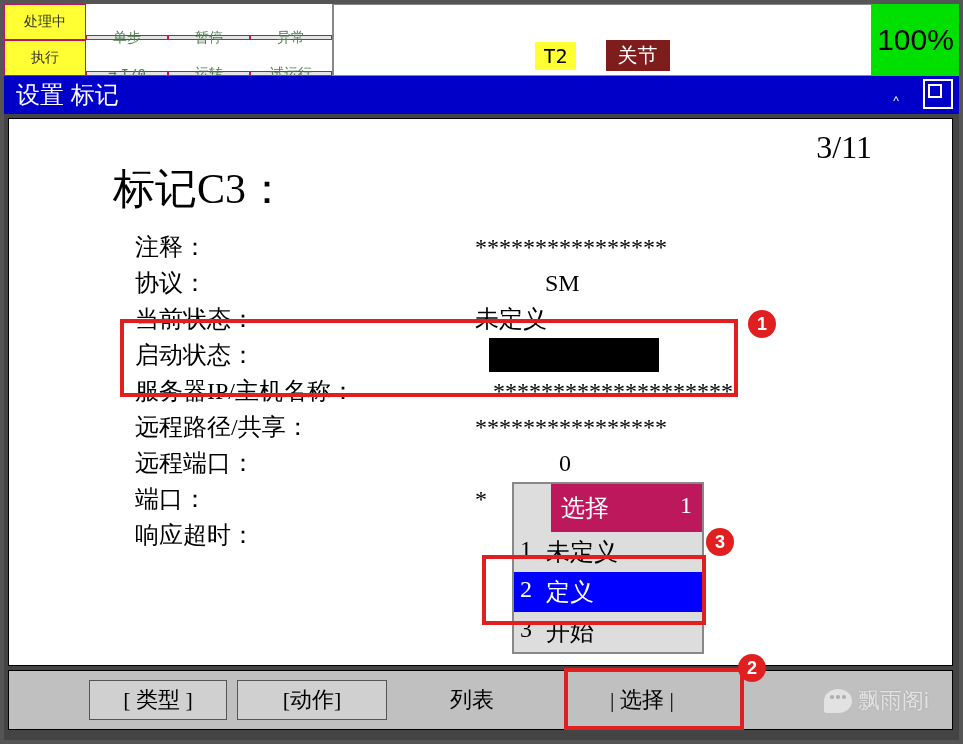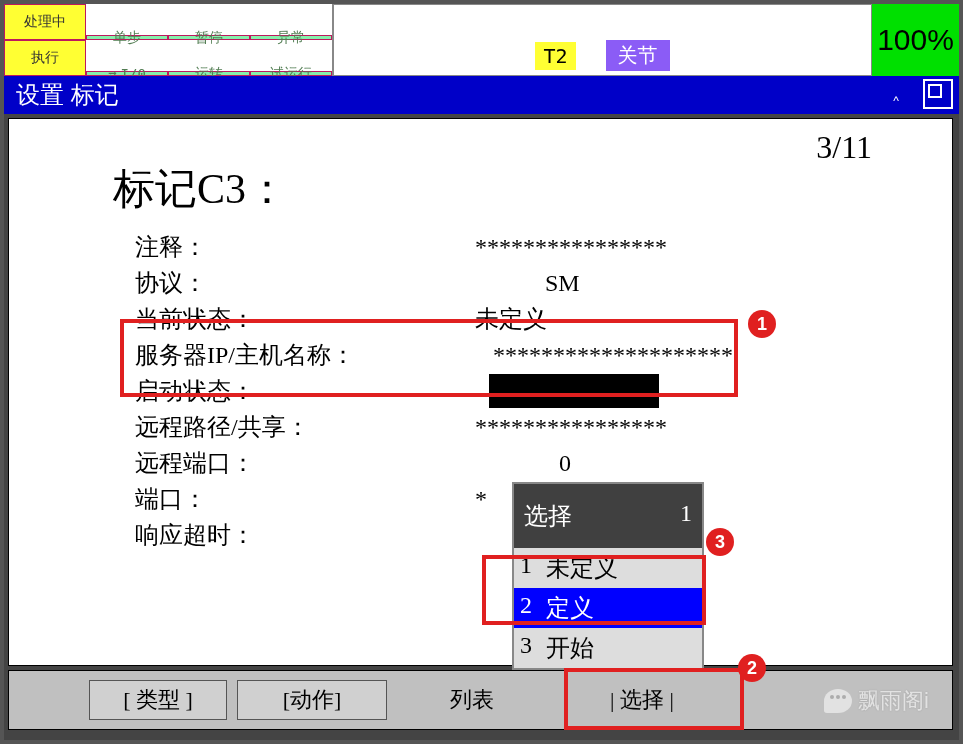--- a/index.html
+++ b/index.html
@@ -24,21 +24,21 @@
   }
   .status-cell {
     border: 1px solid #be185d;
     display: flex;
     align-items: center;
     justify-content: center;
     font-size: 14px;
     color: #517d52;
   }
   .status-cell.yellow { background: #ffff33; color: #333; }
-  .status-cell.lime { background: #86efac; margin-top: 31px; }
+  .status-cell.lime { background: #e5e5e5; margin-top: 31px; }
   .status-cell .io {
     font-family: monospace;
     display: flex;
     align-items: center;
     gap: 4px;
   }
   .msg-area {
     flex: 1;
     border: 1px solid #888;
     position: relative;
@@ -54,21 +54,21 @@
     gap: 30px;
     align-items: center;
   }
   .t2-badge {
     background: #ffff33;
     padding: 2px 8px;
     font-size: 20px;
     font-family: monospace;
   }
   .joint-badge {
-    background: #8b5cf6;
+    background: #7f1d1d;
     color: #fff;
     padding: 2px 12px;
     font-size: 20px;
   }
   .pct-box {
     width: 87px;
     background: #00e000;
     display: flex;
     align-items: center;
     justify-content: center;
@@ -150,26 +150,27 @@
   .dropdown {
     position: absolute;
     left: 508px;
     top: 478px;
     width: 192px;
     border: 2px solid #888;
     background: #ddd;
     font-size: 24px;
   }
   .dropdown .dhdr {
-    background: #404040;
-    color: #fff;
-    padding: 16px 10px;
+    background: #be185d;
+    color: #fff;
+    padding: 8px 10px;
     display: flex;
     justify-content: space-between;
     font-family: "SimSun", "Times New Roman";
+    margin-left: 37px;
   }
   .dropdown .dopt {
     padding: 4px 6px;
     display: flex;
     gap: 10px;
     background: #ddd;
   }
   .dropdown .dopt.sel {
     background: #0000ff;
     color: #fff;
@@ -292,26 +293,26 @@
     </div>
     <div class="row">
       <span class="label">协议：</span>
       <span class="val" style="padding-left:70px">SM</span>
     </div>
     <div class="row">
       <span class="label">当前状态：</span>
       <span class="val">未定义</span>
     </div>
     <div class="row">
+      <span class="label">启动状态：</span>
+      <span class="blackbox"></span>
+    </div>
+    <div class="row">
       <span class="label" style="min-width:358px">服务器IP/主机名称：</span>
       <span class="val">********************</span>
-    </div>
-    <div class="row">
-      <span class="label">启动状态：</span>
-      <span class="blackbox"></span>
     </div>
     <div class="row">
       <span class="label">远程路径/共享：</span>
       <span class="val">****************</span>
     </div>
     <div class="row">
       <span class="label">远程端口：</span>
       <span class="val" style="padding-left:84px">0</span>
     </div>
     <div class="row">

